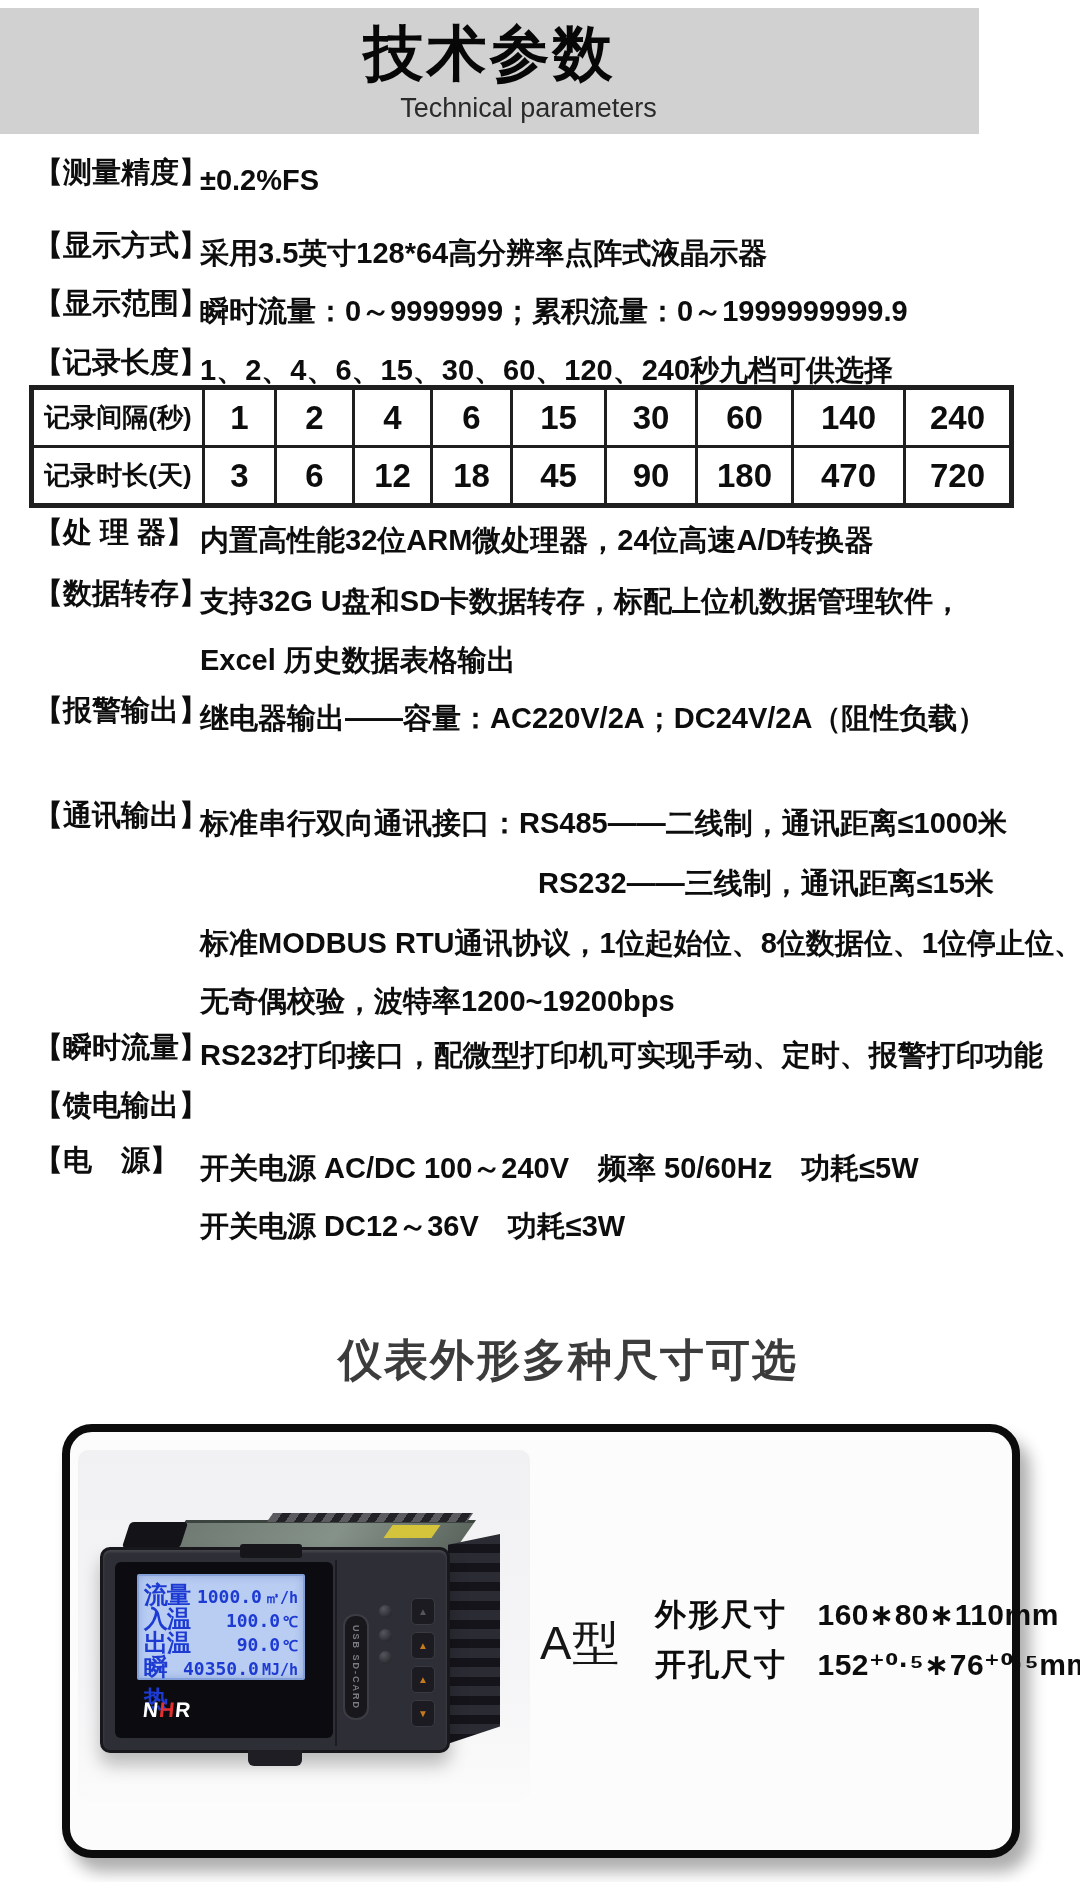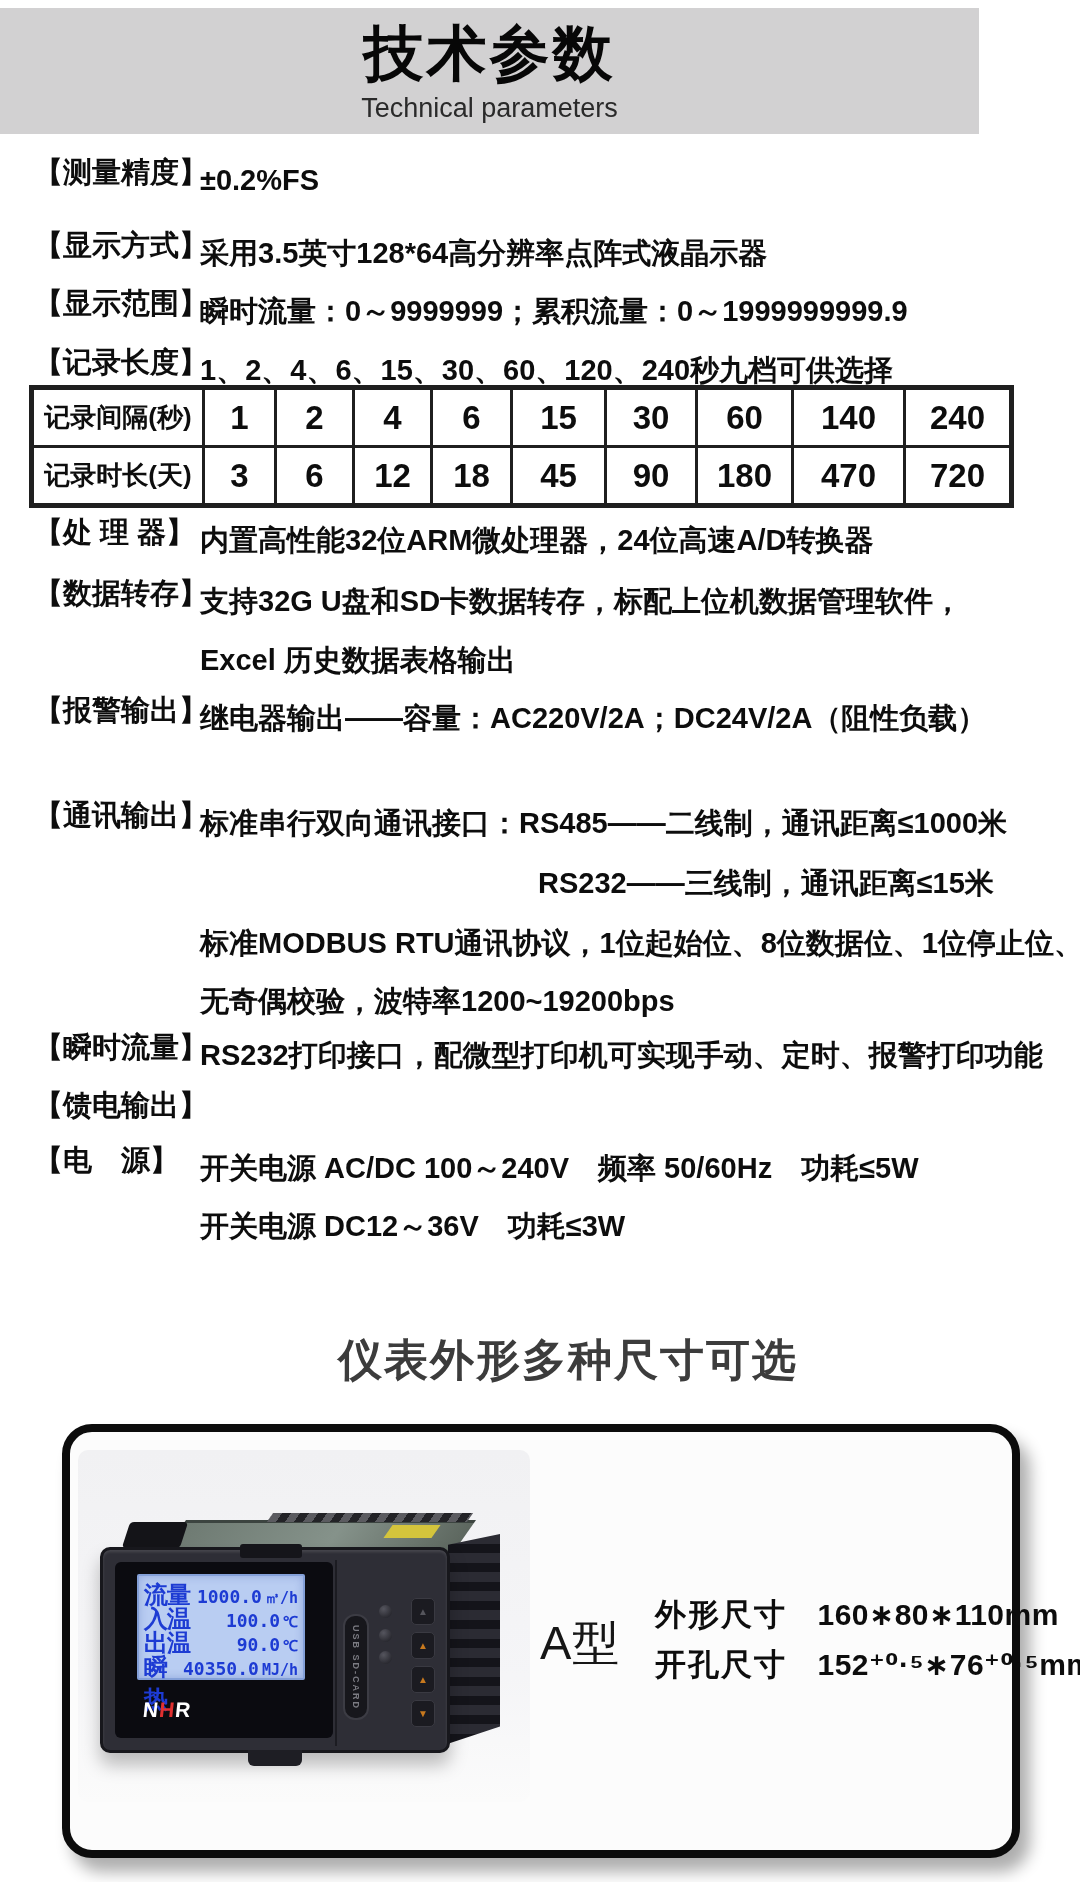--- a/index.html
+++ b/index.html
@@ -4,21 +4,21 @@
 <style>
   html,body{margin:0;padding:0;background:#ffffff;}
   .page{position:relative;width:1080px;height:1882px;background:#ffffff;overflow:hidden;
         font-family:"Liberation Sans","DejaVu Sans",sans-serif;color:#111;}
 
   
   .header-bar{position:absolute;top:8px;left:0;width:979px;height:126px;background:#d2d1d2;}
   .main-title{position:absolute;top:10px;left:0;width:100%;text-align:center;
               font-size:60px;font-weight:bold;color:#070707;letter-spacing:3px;line-height:72px;}
   .sub-title{position:absolute;top:84px;left:0;width:100%;text-align:center;
-             font-size:27px;color:#2a2a2a;letter-spacing:0px;line-height:32px;}
+             font-size:27px;color:#2a2a2a;letter-spacing:0px;line-height:32px;padding-left:39px;}
 
   
   .spec-row{position:absolute;left:30px;width:1040px;height:40px;line-height:40px;
             font-size:29px;font-weight:bold;white-space:nowrap;color:#0d0d0d;}
   .spec-label{position:absolute;left:4px;top:0;}
   .spec-text{position:absolute;top:8px;text-align:right;}
 
   
   .rec-table{position:absolute;left:29px;top:385px;border-collapse:collapse;
              border:5px solid #1f1f1f;background:#fff;}

